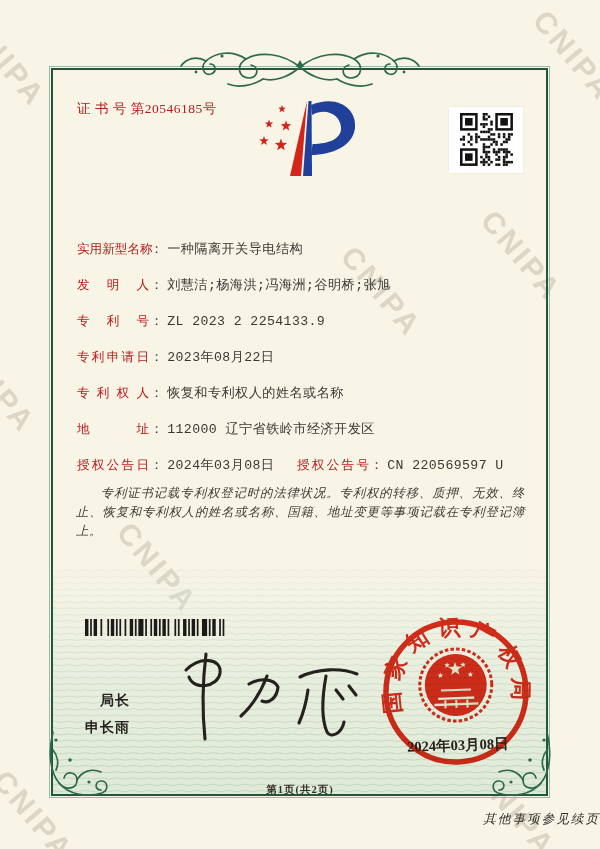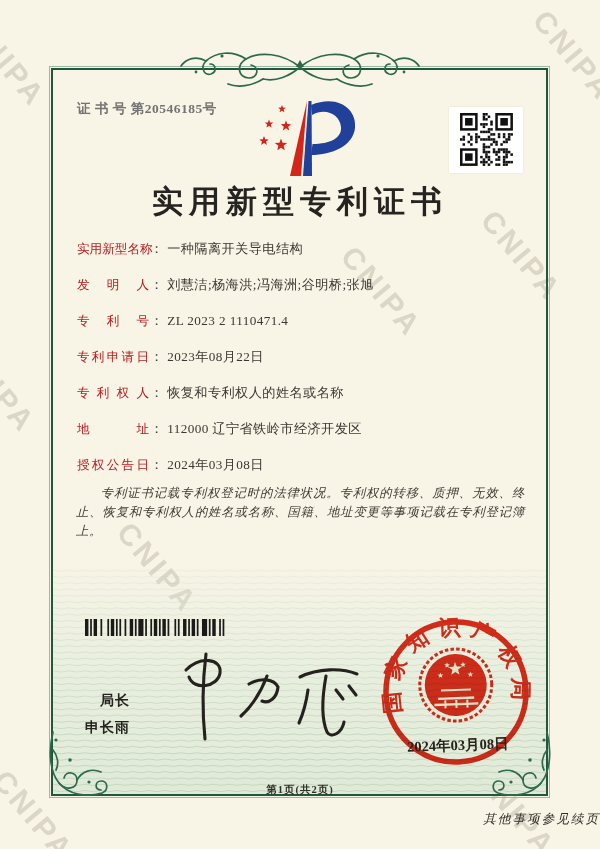--- a/index.html
+++ b/index.html
@@ -19,35 +19,35 @@
     border:1px solid #9cbaa3;box-sizing:border-box;
   }
   .frame-inner{position:absolute;inset:1px;border:2px solid #20583f;}
   .waves{
     position:absolute;left:53px;top:566px;width:494px;height:230px;
     background:linear-gradient(to bottom,rgba(233,240,228,0) 0%,rgba(228,237,221,0.75) 45%,rgba(223,233,214,0.95) 100%);
   }
   .waves svg{position:absolute;inset:0;}
   .top-flourish{position:absolute;left:178px;top:44px;}
   .corner{position:absolute;}
-  .cert-no{position:absolute;left:77px;top:100px;font-size:13.5px;letter-spacing:.5px;color:#737373;font-weight:bold;}
+  .cert-no{position:absolute;left:77px;top:100px;font-size:13.5px;letter-spacing:.5px;color:#b91c1c;}
   .logo{position:absolute;left:252px;top:94px;}
   .qr-box{position:absolute;left:449px;top:107px;width:74px;height:66px;background:#fff;box-shadow:0 0 2px rgba(0,0,0,.08);}
   .qr-box svg{position:absolute;left:11px;top:6px;}
   .title{
     position:absolute;left:0;top:181px;width:100%;margin:0;text-align:center;
     font-size:31px;font-weight:bold;letter-spacing:6px;color:#262421;
   }
   .frow{position:absolute;left:77px;font-size:13.2px;color:#3a3833;white-space:nowrap;}
   .flabel{
     display:inline-block;width:72px;font-size:12.6px;color:#b91c1c;
     text-align:justify;text-align-last:justify;vertical-align:baseline;
   }
   .fcolon{display:inline-block;margin:0 4px 0 1px;}
-  .fvalue{letter-spacing:.4px;}
+  .fvalue{letter-spacing:.4px;font-family:Liberation Mono, monospace;}
   .fgroup2{position:absolute;left:220px;top:0;}
   .paras{position:absolute;left:76px;top:484px;width:449px;}
   .paras p{
     margin:0 0 7px 0;font-size:12.4px;line-height:18.8px;letter-spacing:.7px;
     text-align:justify;text-indent:2em;font-style:italic;color:#403c34;
   }
   .barcode{position:absolute;left:85px;top:619px;}
   .director{position:absolute;left:85px;top:692px;font-family:"Liberation Sans","DejaVu Sans",sans-serif;font-size:14px;font-weight:600;color:#262420;text-align:right;}
   .director div{margin-bottom:9px;letter-spacing:1px;}
   .signature{position:absolute;left:150px;top:646px;}
@@ -275,43 +275,45 @@
         <rect x="5.04" y="5.04" width="7.56" height="7.56" fill="#111"></rect>
         <rect x="35.28" y="0.00" width="17.64" height="17.64" fill="#111"></rect>
         <rect x="37.80" y="2.52" width="12.60" height="12.60" fill="#fff"></rect>
         <rect x="40.32" y="5.04" width="7.56" height="7.56" fill="#111"></rect>
         <rect x="0.00" y="35.28" width="17.64" height="17.64" fill="#111"></rect>
         <rect x="2.52" y="37.80" width="12.60" height="12.60" fill="#fff"></rect>
         <rect x="5.04" y="40.32" width="7.56" height="7.56" fill="#111"></rect>
       </svg>
   </div>
 
-  <h1 class="title">实用新型专利证书</h1>
 
   <div class="frow" style="top:240px">
     <span class="flabel">实用新型名称</span><span class="fcolon">：</span><span class="fvalue">一种隔离开关导电结构</span>
   </div>
   <div class="frow" style="top:276px">
     <span class="flabel">发明人</span><span class="fcolon">：</span><span class="fvalue">刘慧洁;杨海洪;冯海洲;谷明桥;张旭</span>
   </div>
   <div class="frow" style="top:312px">
-    <span class="flabel">专利号</span><span class="fcolon">：</span><span class="fvalue">ZL 2023 2 1110471.4</span>
+    <span class="flabel">专利号</span><span class="fcolon">：</span><span class="fvalue">ZL 2023 2 2254133.9</span>
   </div>
   <div class="frow" style="top:348px">
     <span class="flabel">专利申请日</span><span class="fcolon">：</span><span class="fvalue">2023年08月22日</span>
   </div>
   <div class="frow" style="top:384px">
     <span class="flabel">专利权人</span><span class="fcolon">：</span><span class="fvalue">恢复和专利权人的姓名或名称</span>
   </div>
   <div class="frow" style="top:420px">
     <span class="flabel">地址</span><span class="fcolon">：</span><span class="fvalue">112000 辽宁省铁岭市经济开发区</span>
   </div>
   <div class="frow" style="top:456px;width:448px">
     <span>
       <span class="flabel">授权公告日</span><span class="fcolon">：</span><span class="fvalue">2024年03月08日</span>
+    </span>
+    <span class="fgroup2">
+      <span class="flabel">授权公告号</span><span class="fcolon">：</span><span class="fvalue">CN 220569597 U</span>
     </span>
   </div>
 
   <div class="paras">
     <p>专利证书记载专利权登记时的法律状况。专利权的转移、质押、无效、终止、恢复和专利权人的姓名或名称、国籍、地址变更等事项记载在专利登记簿上。</p>
   </div>
 
   <svg class="barcode" id="barcodeSvg" width="158" height="17">
       <rect x="0.00" y="0" width="3.44" height="17" fill="#1c1a18"></rect>
       <rect x="5.16" y="0" width="1.72" height="17" fill="#1c1a18"></rect>

